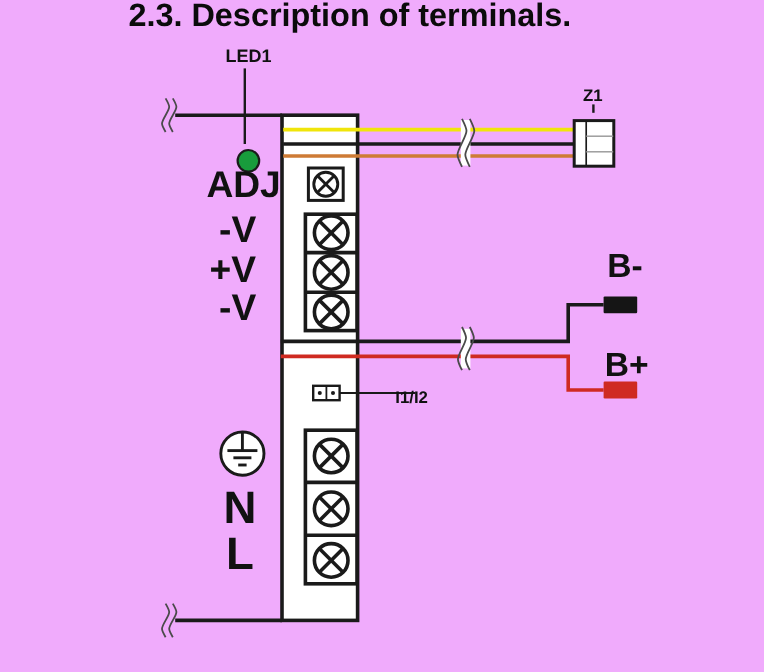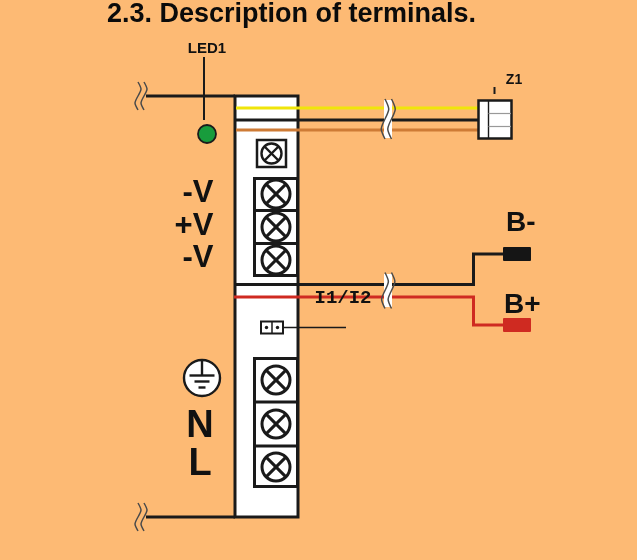--- a/index.html
+++ b/index.html
@@ -1,16 +1,16 @@
 <!DOCTYPE html>
 <html><head>
 <meta charset="utf-8">
 <style>
   html,body{margin:0;padding:0;background:#ffffff;}
-  #page{position:relative;width:637px;height:560px;background:#fdba74;overflow:hidden;
+  #page{position:relative;width:637px;height:560px;background:#f0abfc;overflow:hidden;
         font-family:"Liberation Sans",sans-serif;}
   .lbl{position:absolute;font-weight:bold;color:#111;line-height:1;white-space:nowrap;}
   .ctr{transform:translateX(-50%);}
   svg{position:absolute;left:0;top:0;}
 </style>
 </head>
 <body>
 
 <div id="page">
 
@@ -126,22 +126,23 @@
       </g>
     </g>
 
     <rect x="503" y="247" width="28" height="14" rx="1" fill="#151515"></rect>
     <rect x="503" y="318" width="28" height="14" rx="1" fill="#CF2A21"></rect>
 
     <circle cx="207" cy="134" r="9" stroke="#1b1b1b" stroke-width="1.8" fill="#189C3C"></circle>
   </svg>
 
   <div class="lbl ctr" style="left:197px;top:40px;font-size:15px;padding-left:20px;">LED1</div>
+  <div class="lbl ctr" style="left:203px;top:138px;font-size:31px;">ADJ</div>
   <div class="lbl ctr" style="left:198px;top:176px;font-size:31px;">-V</div>
   <div class="lbl ctr" style="left:194px;top:209px;font-size:31px;">+V</div>
   <div class="lbl ctr" style="left:198px;top:241px;font-size:31px;">-V</div>
-  <div class="lbl ctr" style="left:514px;top:72px;font-size:14px;">Z1</div>
-  <div class="lbl ctr" style="left:343px;top:289px;font-size:19px;font-family:Liberation Mono, monospace;">I1/I2</div>
+  <div class="lbl ctr" style="left:494px;top:72px;font-size:14px;">Z1</div>
+  <div class="lbl ctr" style="left:343px;top:324px;font-size:14px;">I1/I2</div>
   <div class="lbl" style="left:506px;top:208px;font-size:28px;">B-</div>
   <div class="lbl" style="left:504px;top:290px;font-size:28px;">B+</div>
   <div class="lbl ctr" style="left:200px;top:405px;font-size:38px;">N</div>
   <div class="lbl ctr" style="left:200px;top:443px;font-size:38px;">L</div>
 </div>
 
 </body></html>

